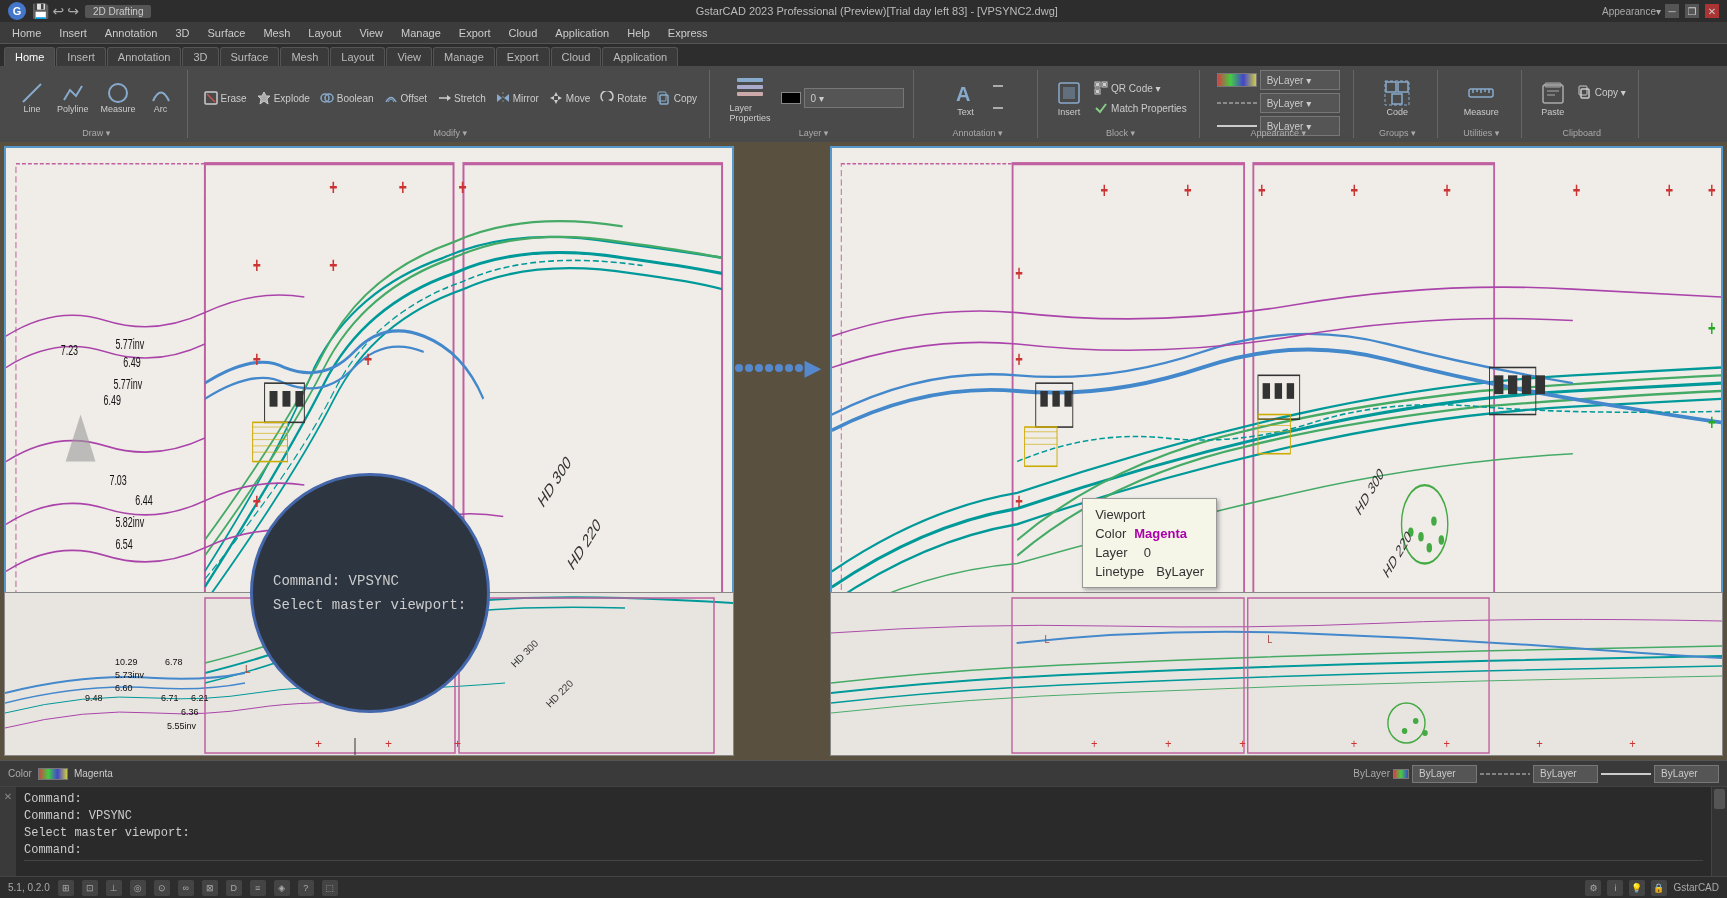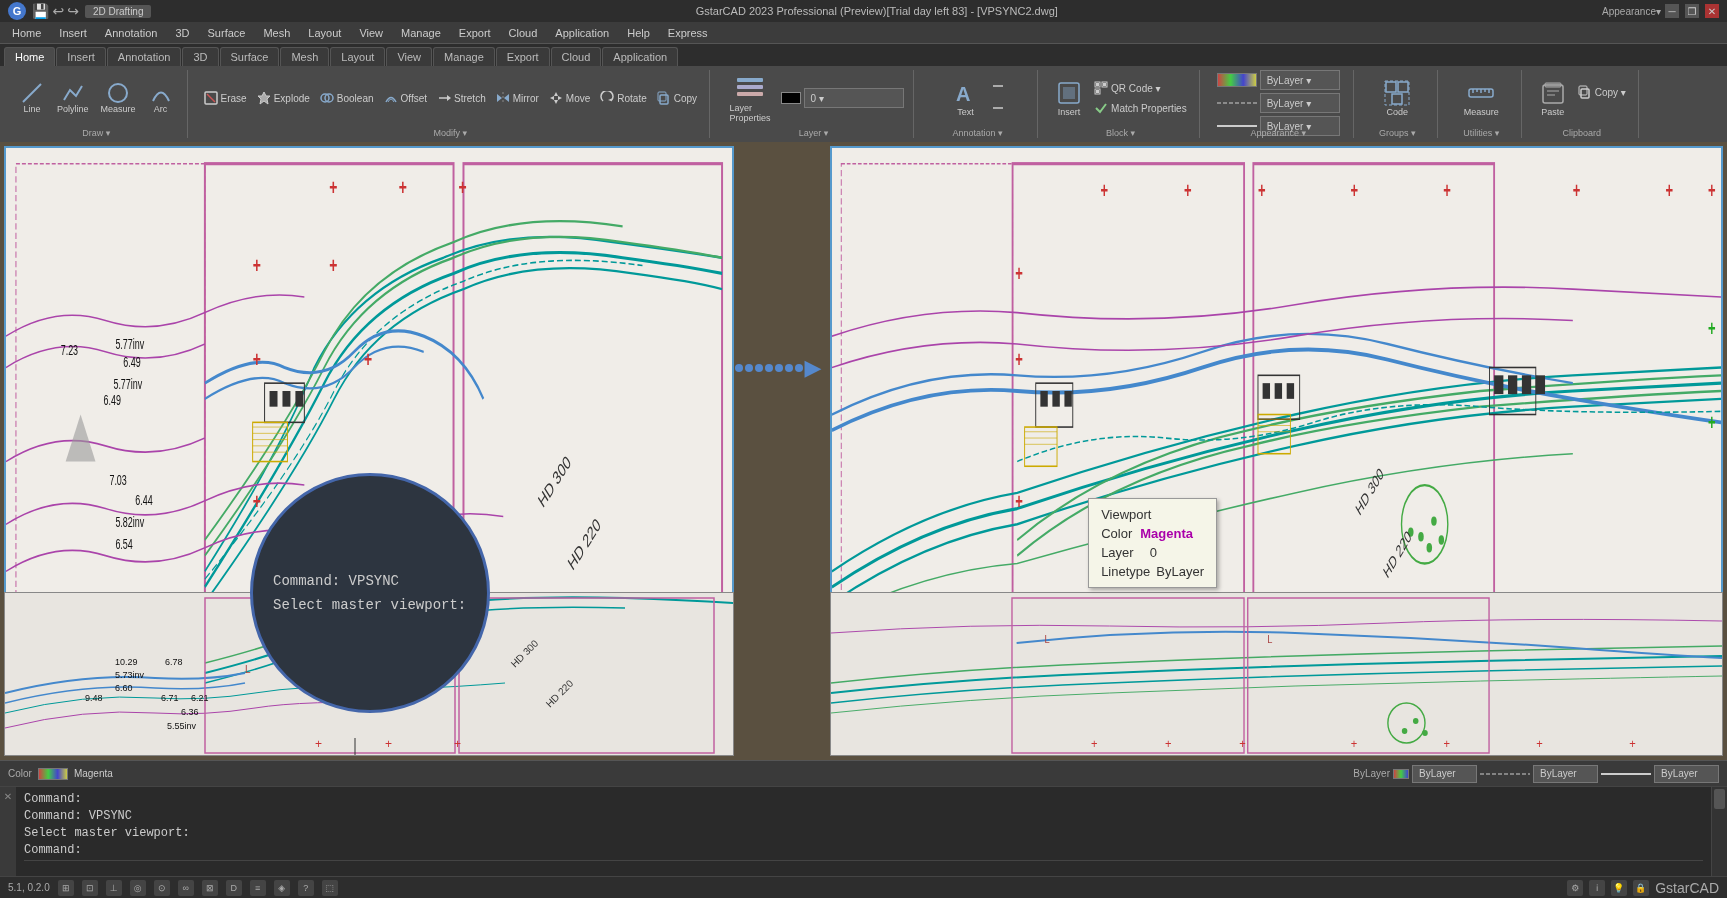--- a/index.html
+++ b/index.html
@@ -1043,38 +1043,38 @@
       <div class="status-icon">≡</div>
       <div class="status-icon">◈</div>
       <div class="status-icon">?</div>
       <div class="status-icon">⬚</div>
     </div>
     <div id="status-right">
       <div class="status-icon">⚙</div>
       <div class="status-icon">ℹ</div>
       <div class="status-icon">💡</div>
       <div class="status-icon">🔒</div>
-      <span style="color:#aaa;font-size:14px;">GstarCAD</span>
+      <span style="color:#aaa;font-size:10px;">GstarCAD</span>
     </div>
   </div>
 
 </div>
 
 <div id="magnify-circle" style="position:fixed;bottom:185px;left:250px;width:240px;height:240px;border-radius:50%;background:#2d3540;border:3px solid #4466aa;z-index:100;overflow:hidden;display:flex;flex-direction:column;justify-content:center;padding:30px 20px;color:#ccc;font-family:'Courier New',monospace;font-size:14px;">
   <div>Command: VPSYNC</div>
   <div style="margin-top:8px;">Select master viewport:</div>
 </div>
 
 <div id="tooltip-popup" style="position:fixed;bottom:310px;right:510px;background:#f5f5e8;border:1px solid #999;padding:6px 12px;font-size:11px;color:#333;z-index:200;box-shadow:2px 2px 4px rgba(0,0,0,0.3);">
   <div class="tooltip-line">Viewport</div>
   <div class="tooltip-line" style="display:flex;gap:4px;">
       <span>Color</span>
       <span style="margin-left:4px;color:#aa00aa;font-weight:bold;">Magenta</span>
     </div>
   <div class="tooltip-line" style="display:flex;gap:4px;">
       <span>Layer</span>
       <span style="margin-left:12px;">0</span>
     </div>
-  <div class="tooltip-line" style="display:flex;gap:4px;">
+  <div class="tooltip-line" style="display:flex;gap:10px;">
       <span>Linetype</span>
       <span style="margin-left:2px;">ByLayer</span>
     </div>
 </div>
 
 </body></html>

